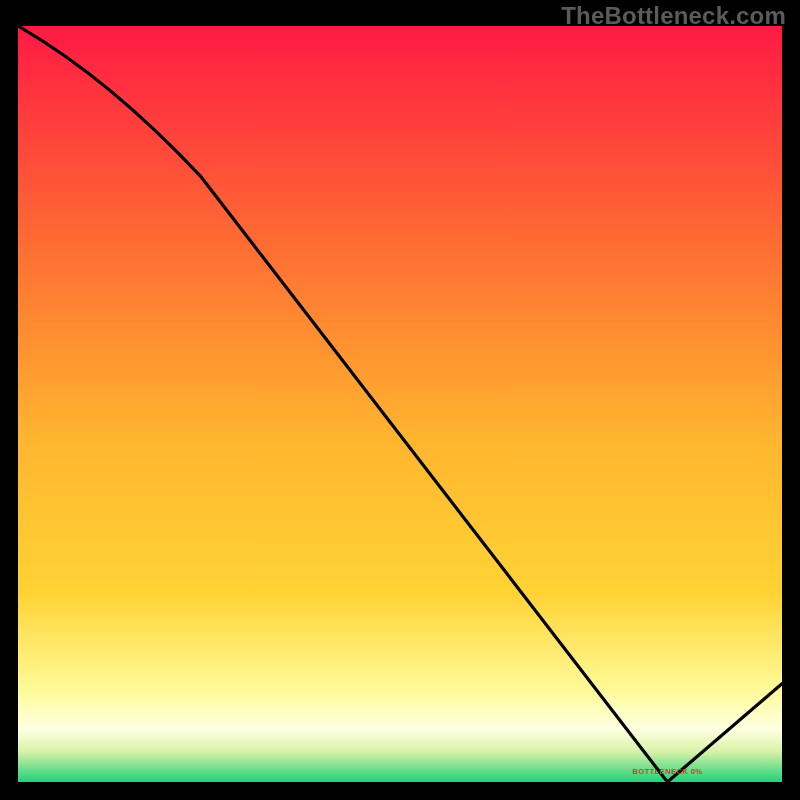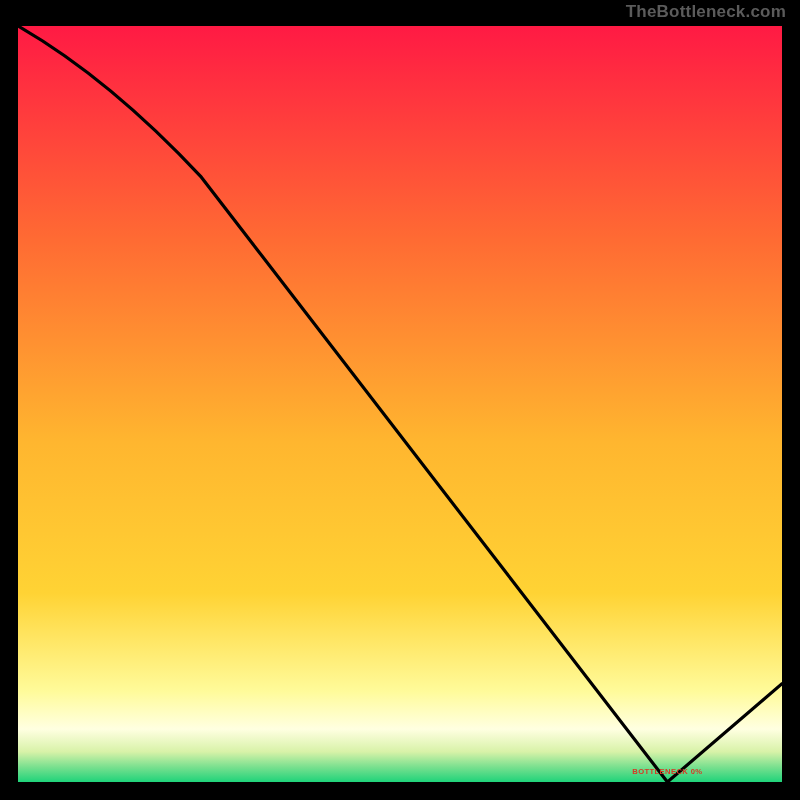--- a/index.html
+++ b/index.html
@@ -8,21 +8,21 @@
     position: relative;
     width: 800px;
     height: 800px;
     background: #000;
   }
   .attribution {
     position: absolute;
     top: 2px;
     right: 14px;
     font-family: Arial, Helvetica, sans-serif;
-    font-size: 17px;
+    font-size: 24px;
     font-weight: bold;
     color: #5b5b5b;
     letter-spacing: 0.2px;
   }
   .plot-box {
     position: absolute;
     left: 18px;
     top: 26px;
     width: 764px;
     height: 756px;

